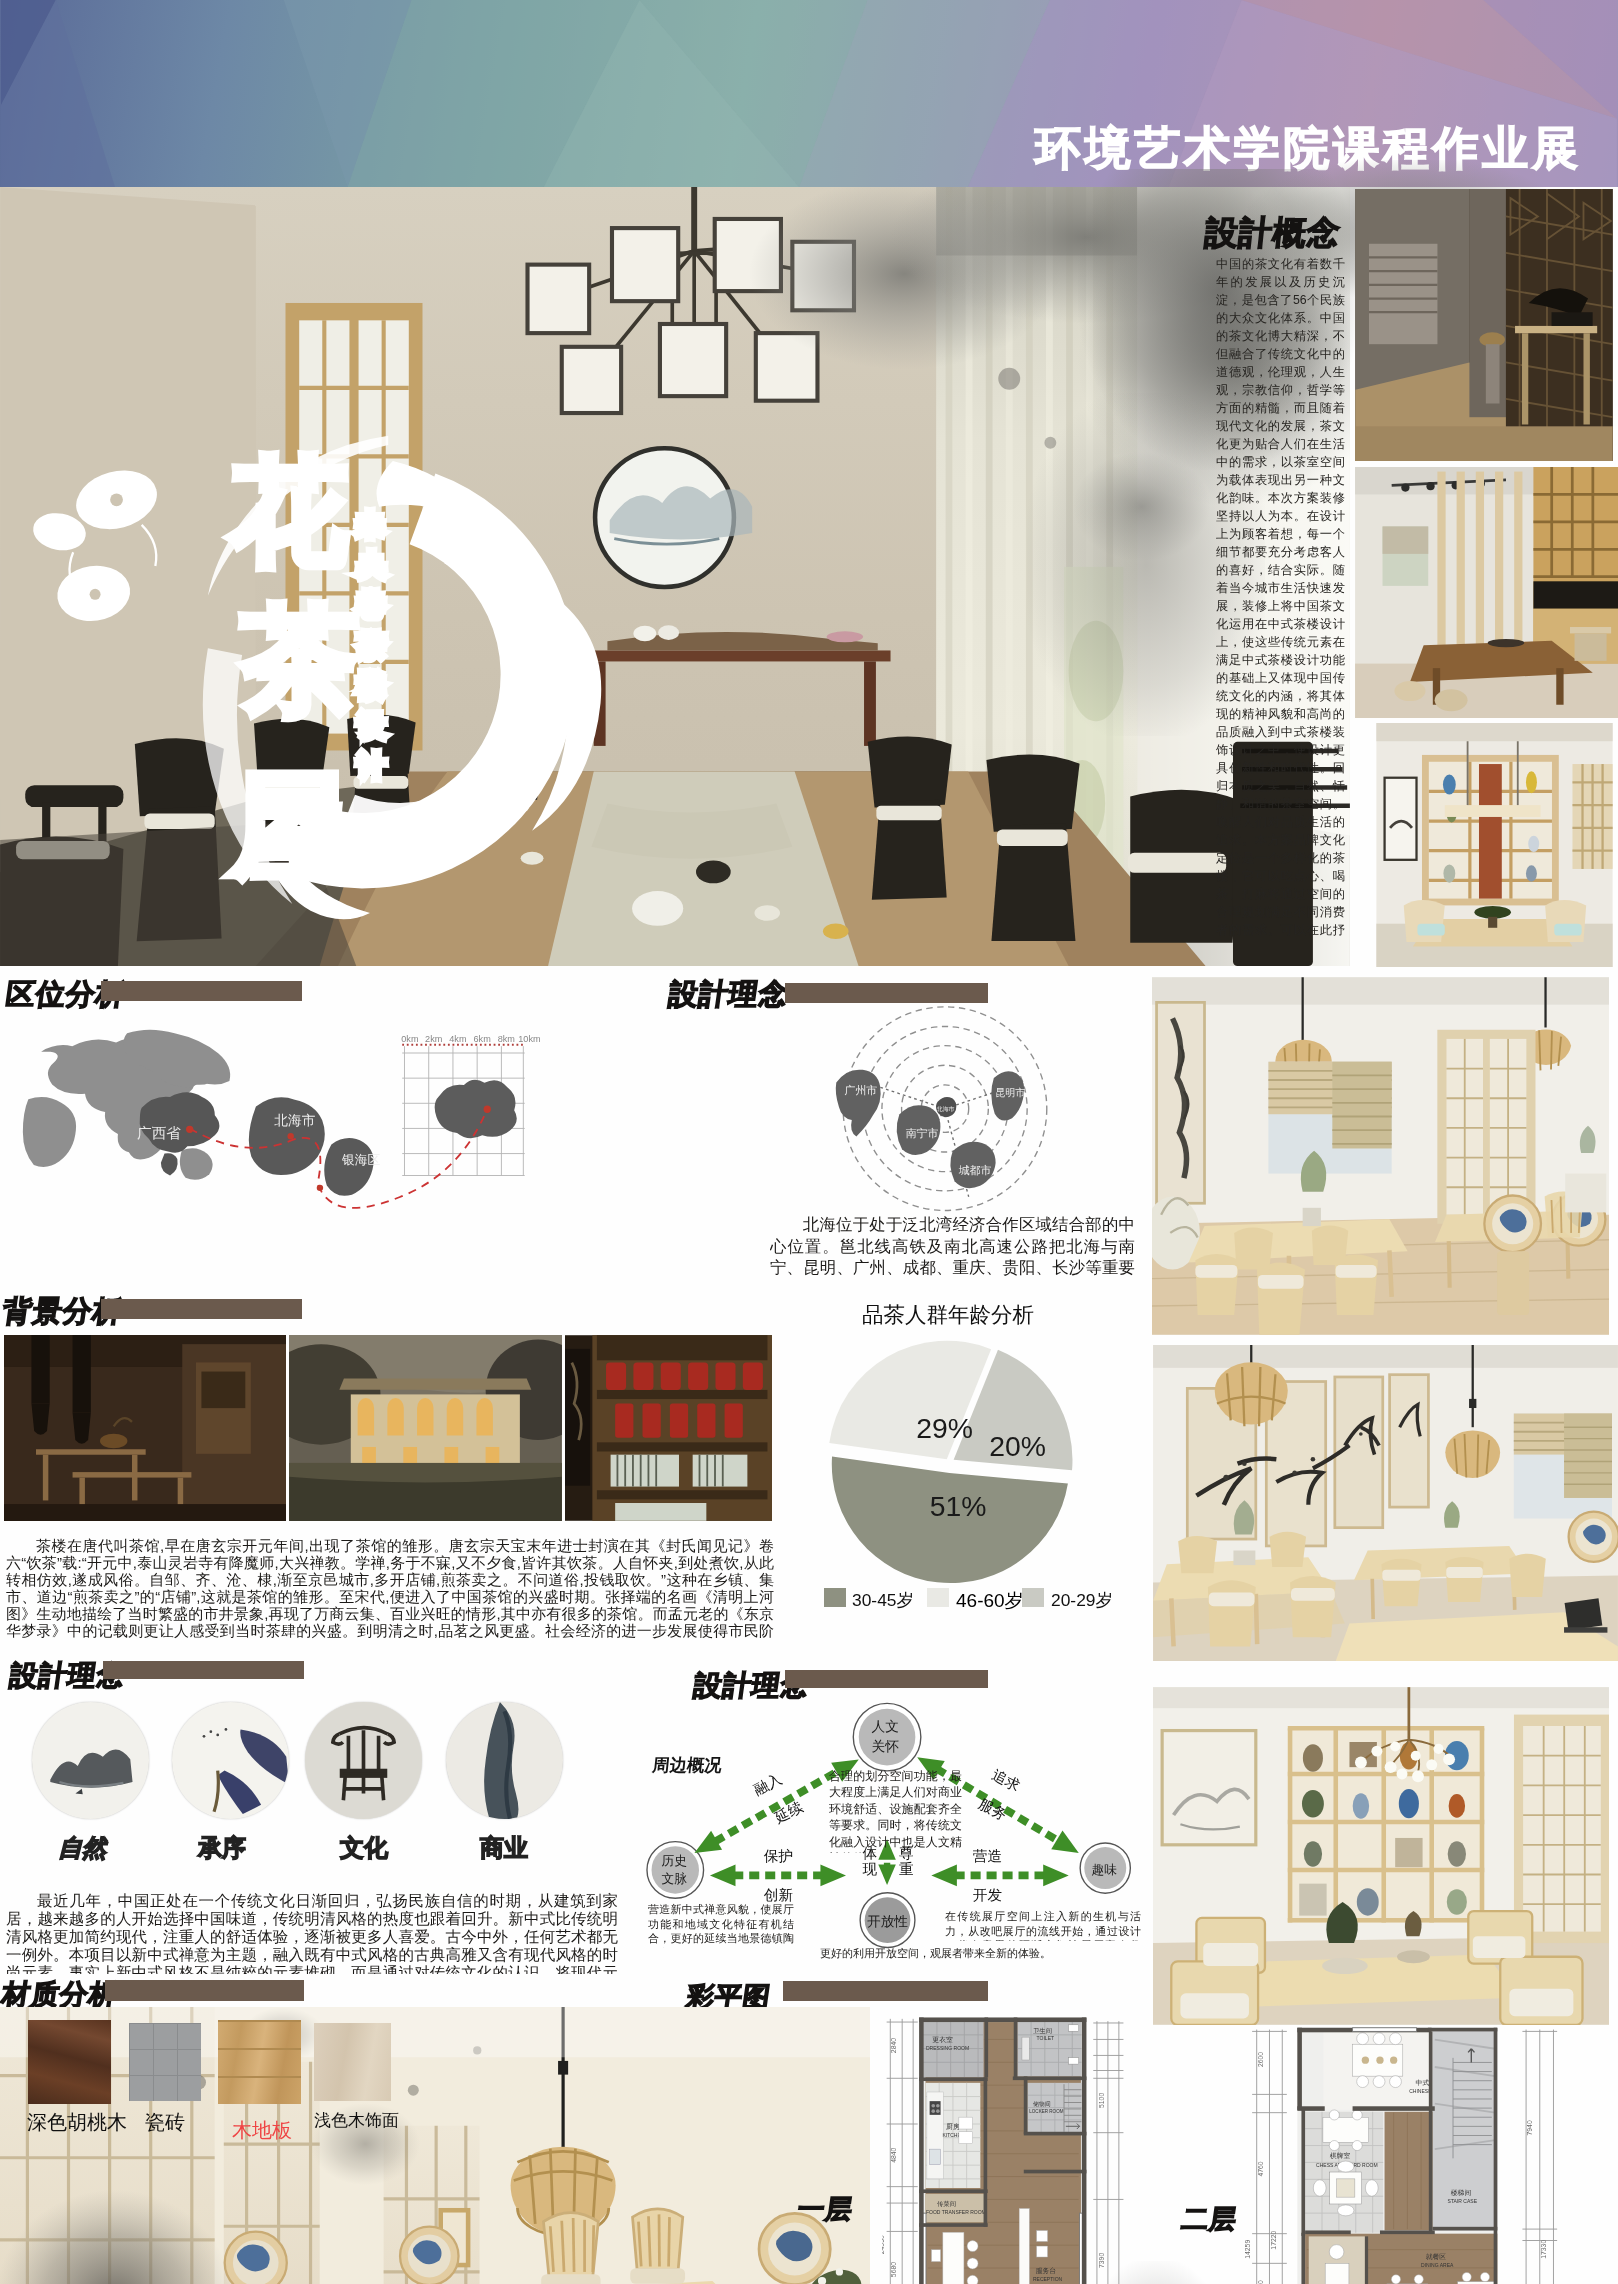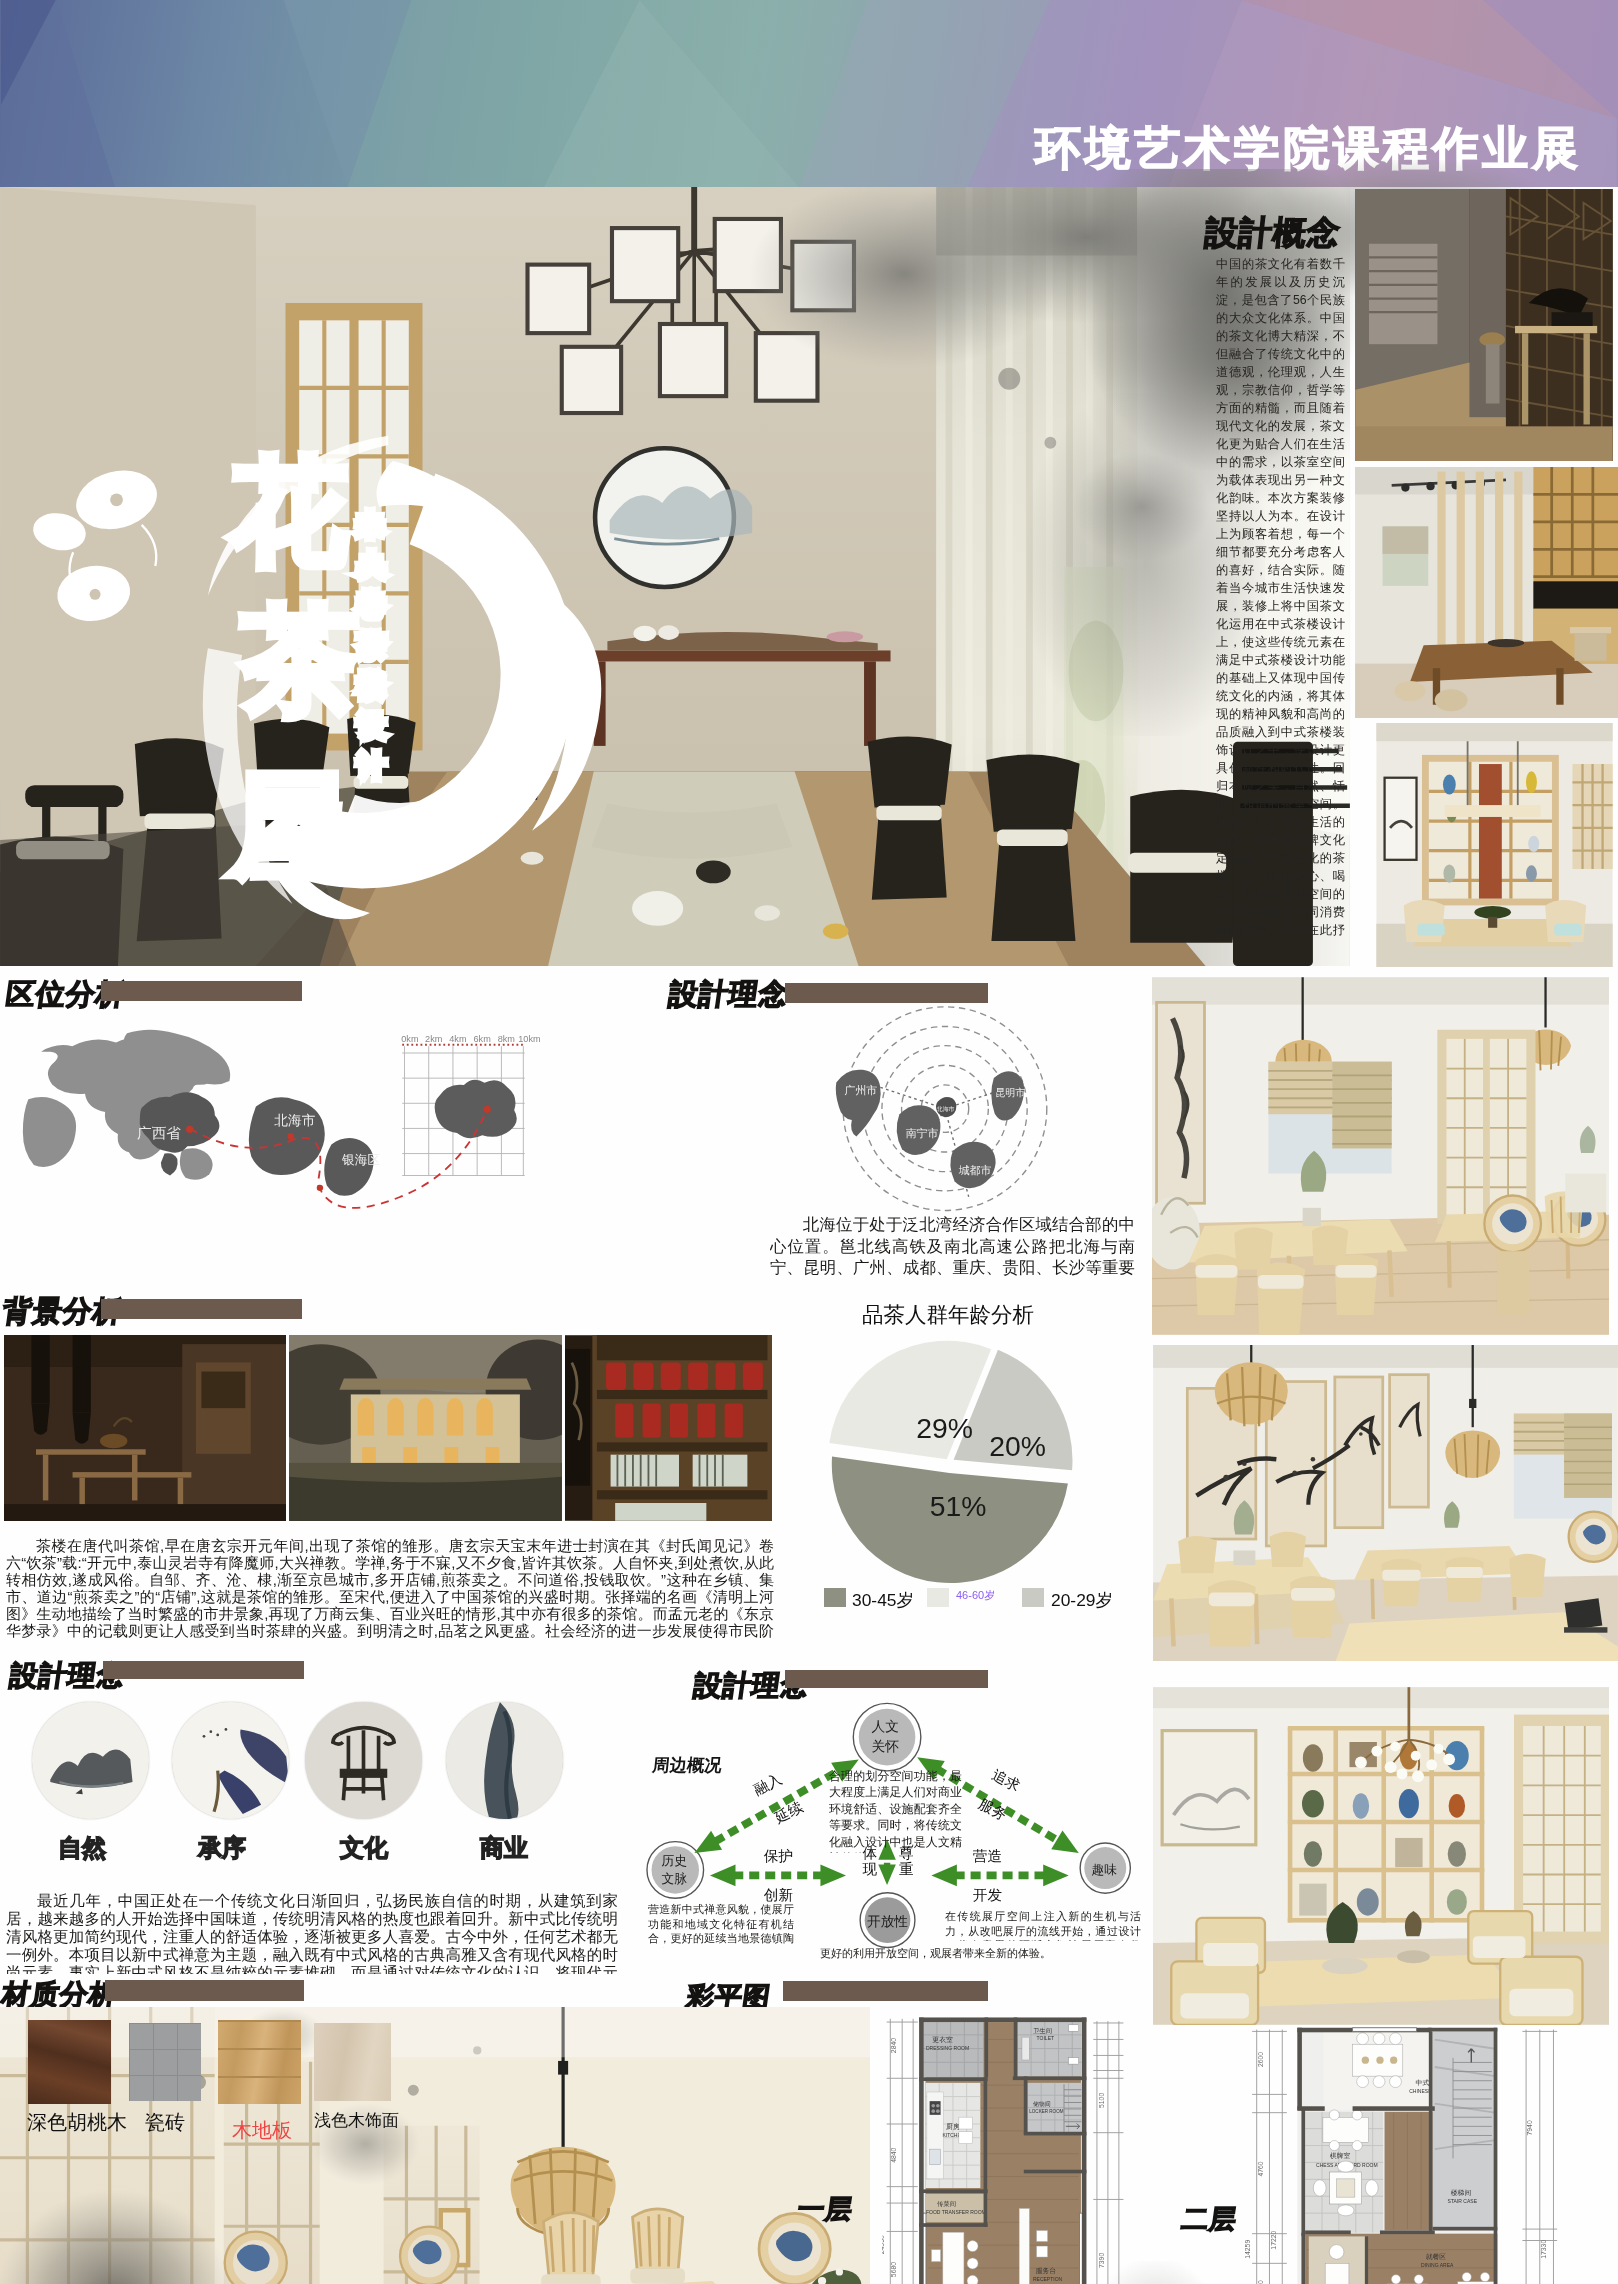--- a/index.html
+++ b/index.html
@@ -626,21 +626,21 @@
   <text x="195" y="225" font-size="62" fill="#1a1a1a">29%</text>
   <text x="355" y="265" font-size="62" fill="#1a1a1a">20%</text>
   <text x="225" y="395" font-size="62" fill="#1a1a1a">51%</text>
 </svg>
 </div>
 
 <div class="abs" style="left:824px;top:621px;width:320px;height:23px;">
   <div class="abs" style="left:0;top:0;width:22px;height:19px;background:#8e9181;"></div>
   <div class="abs" style="left:28px;top:0;font-size:17.4px;color:#111;">30-45岁</div>
   <div class="abs" style="left:103px;top:0;width:22px;height:19px;background:#e9e9e4;"></div>
-  <div class="abs" style="left:132px;top:0;font-size:11px;color:#8b5cf6;text-align:center;">46-60岁</div>
+  <div class="abs" style="left:132px;top:0;font-size:19px;color:#000000;text-align:center;">46-60岁</div>
   <div class="abs" style="left:198px;top:0;width:22px;height:19px;background:#c9cac3;"></div>
   <div class="abs" style="left:227px;top:0;font-size:17.4px;color:#111;">20-29岁</div>
 </div>
 </div>
 
 <div class="abs" id="band2" style="left:0;top:1654px;width:1618px;height:356px;">
 
 <div class="abs title-cal" style="left:9.6px;top:2.7px;font-size:28px;transform:skewX(-8deg);">設計理念</div>
 
 <div class="bar" style="left:103px;top:7.3px;width:201px;height:18px;"></div>
@@ -686,21 +686,21 @@
 </svg>
 </div>
 
 <div class="abs" style="left:446px;top:48px;width:117px;height:117px;border-radius:50%;background:#eceae4;overflow:hidden;box-shadow:0 0 1.8px rgba(0,0,0,0.25);">
 <svg width="117" height="117" viewBox="0 0 256 256">
   <path d="M118,0 q40,40 30,95 q-10,55 5,105 q10,35 2,56 l-60,0 q-18,-60 -8,-130 q8,-70 31,-126 z" fill="#47525a"></path>
   <path d="M128,20 q20,50 8,120 q-10,60 4,116" stroke="#2e3a44" stroke-width="9" fill="none"></path>
 </svg>
 </div>
 
-<div class="abs" style="left:58px;top:178px;font-size:24px;color:#be185d;font-weight:bold;-webkit-text-stroke:1.4px #222;">自然</div>
+<div class="abs" style="left:58px;top:178px;font-size:24px;color:#be185d;font-weight:bold;font-style:italic;-webkit-text-stroke:1.4px #222;">自然</div>
 <div class="abs" style="left:198px;top:178px;font-size:24px;color:#222;font-weight:bold;-webkit-text-stroke:1.4px #222;">承序</div>
 <div class="abs" style="left:340px;top:178px;font-size:24px;color:#222;font-weight:bold;-webkit-text-stroke:1.4px #222;">文化</div>
 <div class="abs" style="left:480px;top:178px;font-size:24px;color:#222;font-weight:bold;-webkit-text-stroke:1.4px #222;">商业</div>
 
 <div class="abs" style="left:6px;top:238px;width:612px;height:82px;overflow:hidden;font-size:15.5px;line-height:18px;color:#1c1a18;text-align:justify;text-indent:2em;">最近几年，中国正处在一个传统文化日渐回归，弘扬民族自信的时期，从建筑到家居，越来越多的人开始选择中国味道，传统明清风格的热度也跟着回升。新中式比传统明清风格更加简约现代，注重人的舒适体验，逐渐被更多人喜爱。古今中外，任何艺术都无一例外。本项目以新中式禅意为主题，融入既有中式风格的古典高雅又含有现代风格的时尚元素，事实上新中式风格不是纯粹的元素堆砌，而是通过对传统文化的认识，将现代元素和传统元素结合在一起，以现代人的审美需求来打造富有传统韵味的事物，让传统艺术在当今社会得到合适的体现。</div>
 
 <div class="abs title-cal" style="left:694px;top:12.8px;font-size:28px;transform:skewX(-8deg);">設計理念</div>
 
 <div class="bar" style="left:785px;top:16px;width:203px;height:18px;"></div>
 

